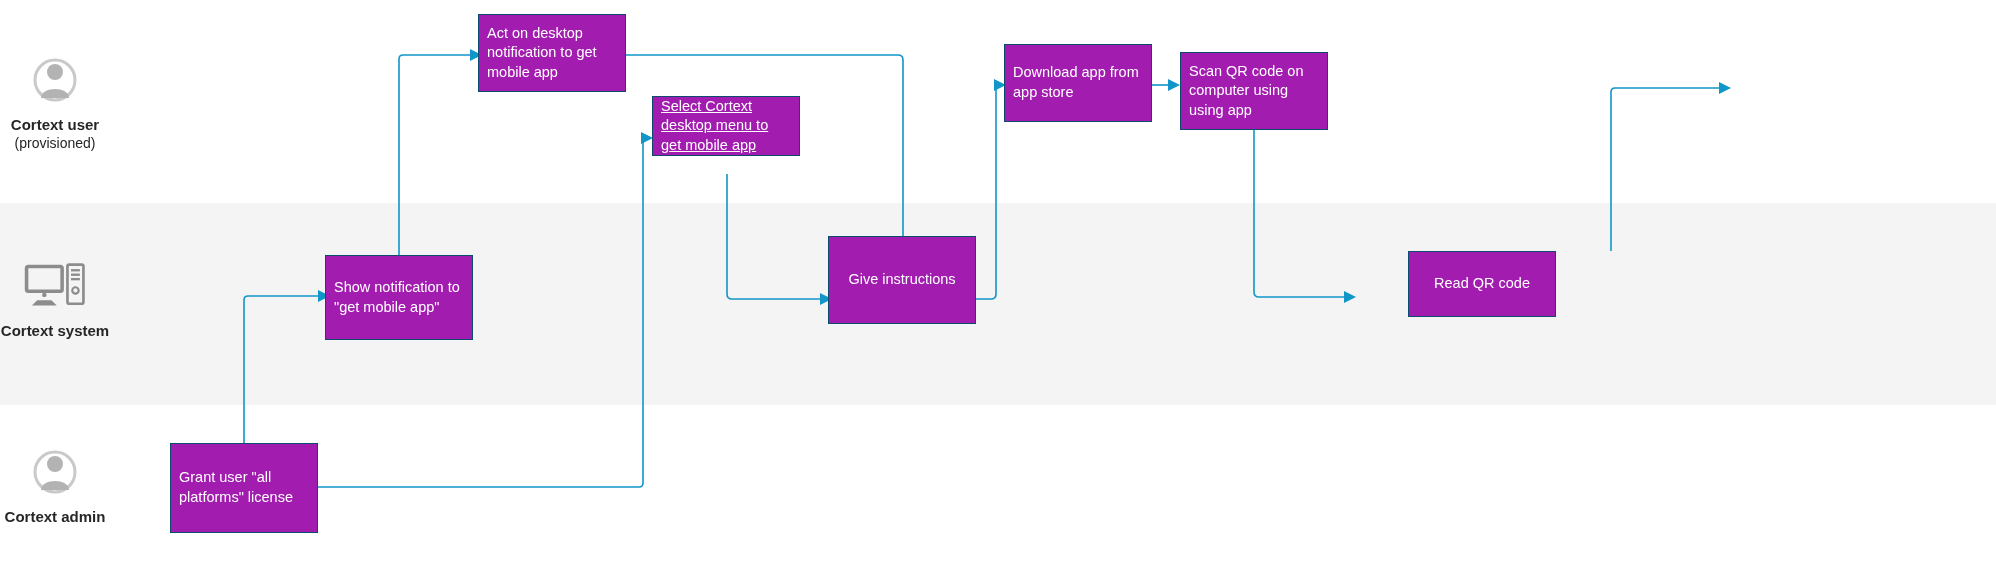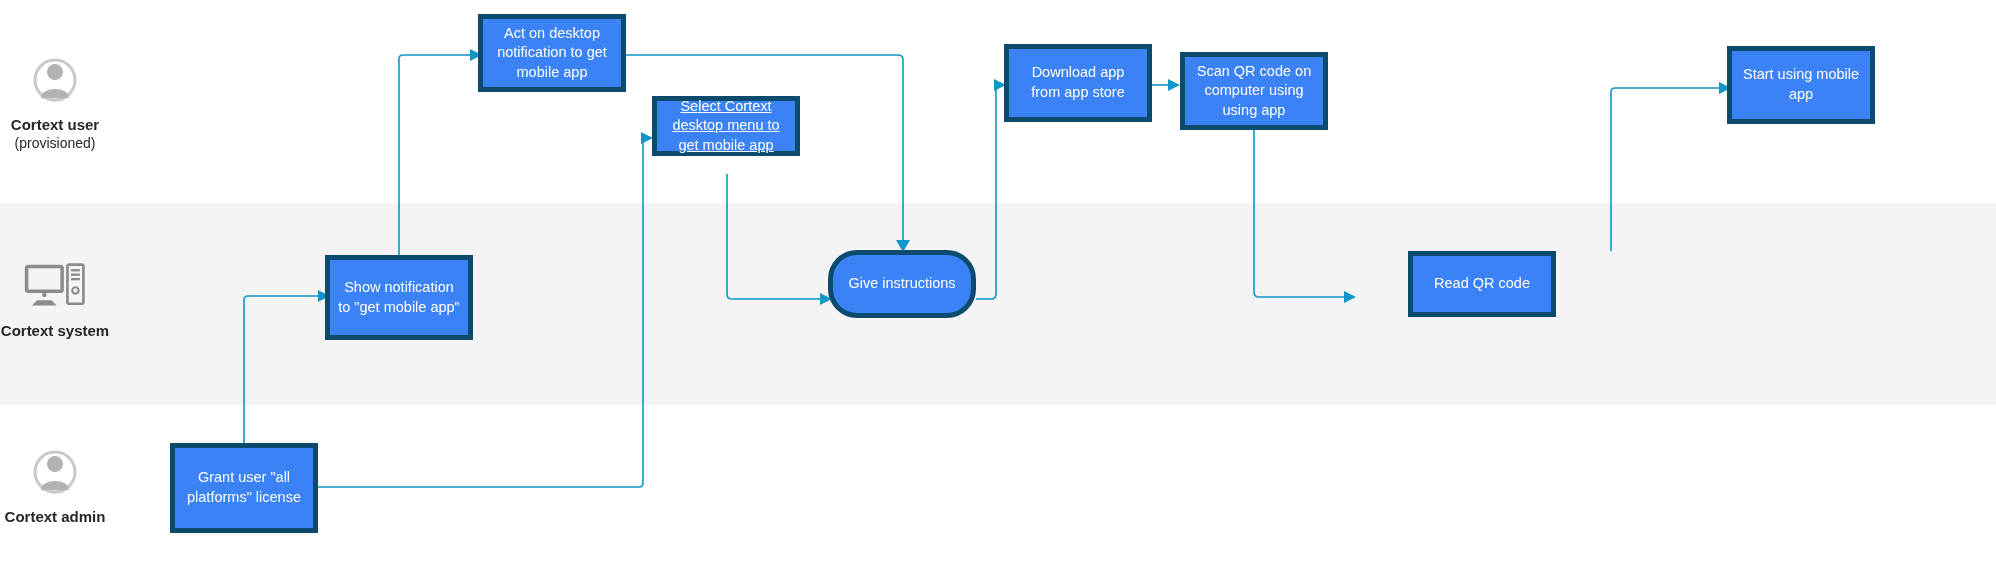--- a/index.html
+++ b/index.html
@@ -7,22 +7,22 @@
   #canvas{position:relative;width:1996px;height:588px;background:#ffffff;overflow:hidden;}
 
   .lane{position:absolute;left:0;width:1996px;}
   .lane.alt{background:#f4f4f4;}
 
   .lane-label{position:absolute;text-align:center;width:130px;}
   .lane-label .title{font-size:15px;font-weight:bold;color:#262626;line-height:1.25;}
   .lane-label .sub{font-size:14px;font-weight:normal;color:#262626;line-height:1.25;}
   .lane-icon{width:64px;height:56px;margin:0 auto 8px auto;display:block;}
 
-  .node{position:absolute;background:#3b82f6;border:5px solid #0c4a6e;box-sizing:border-box;
-        display:flex;align-items:center;justify-content:center;text-align:center;
+  .node{position:absolute;background:#a21caf;border:1px solid #0c4a6e;box-sizing:border-box;
+        display:flex;align-items:center;justify-content:center;
         color:#ffffff;font-size:14.5px;line-height:1.35;padding:4px 8px;}
 
   svg.wires{position:absolute;left:0;top:0;width:1996px;height:588px;pointer-events:none;}
   svg.wires path{fill:none;stroke:#1295c9;stroke-width:1.6;}
   svg.wires polygon{fill:#1295c9;}
 </style>
 </head>
 <body>
 
 <div id="canvas">
@@ -118,24 +118,23 @@
   </svg>
 
   <div class="node" style="left:478px;top:14px;width:148px;height:78px;">Act on desktop notification to get mobile app</div>
 
   <div class="node" style="left:652px;top:96px;width:148px;height:60px;text-decoration:underline;">Select Cortext desktop menu to get mobile app</div>
 
   <div class="node" style="left:1004px;top:44px;width:148px;height:78px;">Download app from app store</div>
 
   <div class="node" style="left:1180px;top:52px;width:148px;height:78px;">Scan QR code on computer using using app</div>
 
-  <div class="node" style="left:1727px;top:46px;width:148px;height:78px;">Start using mobile app</div>
 
   <div class="node" style="left:325px;top:255px;width:148px;height:85px;">Show notification to "get mobile app"</div>
 
-  <div class="node" style="left:828px;top:250px;width:148px;height:68px;border-radius:29px;">Give instructions</div>
+  <div class="node" style="left:828px;top:236px;width:148px;height:88px;">Give instructions</div>
 
   <div class="node" style="left:1408px;top:251px;width:148px;height:66px;">Read QR code</div>
 
 
   <div class="node" style="left:170px;top:443px;width:148px;height:90px;">Grant user "all platforms" license</div>
 
 </div>
 
 </body></html>

